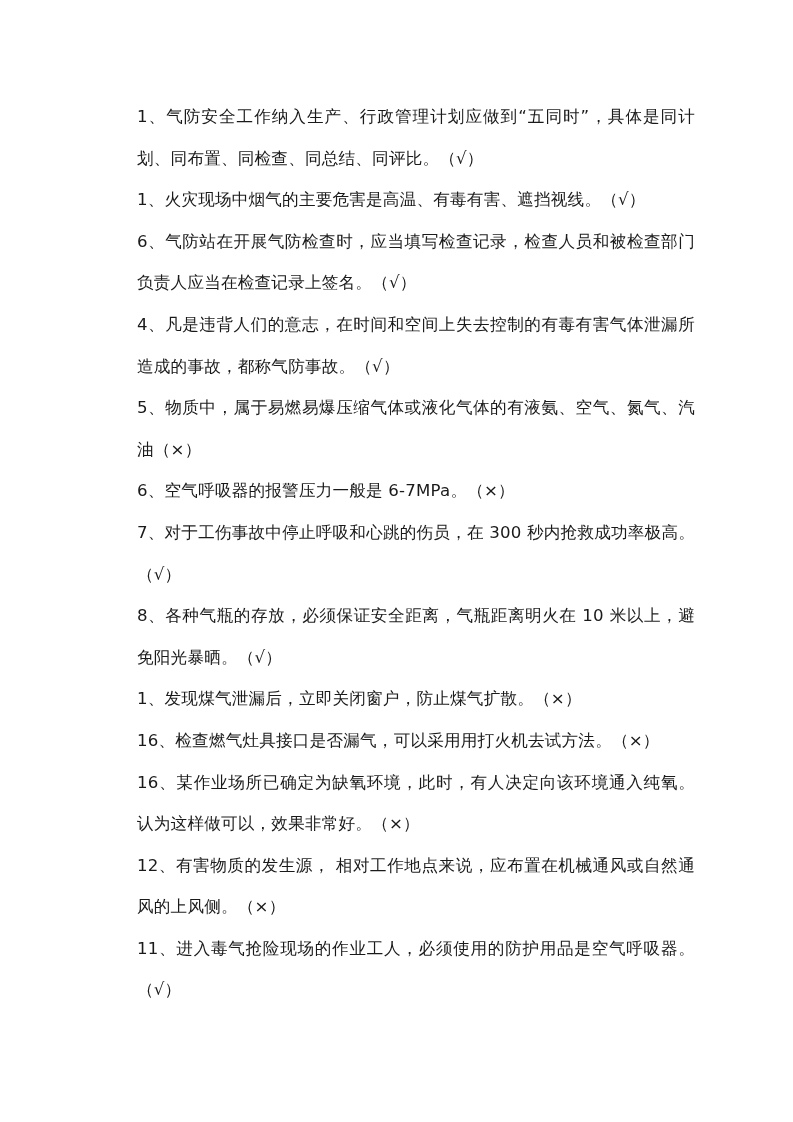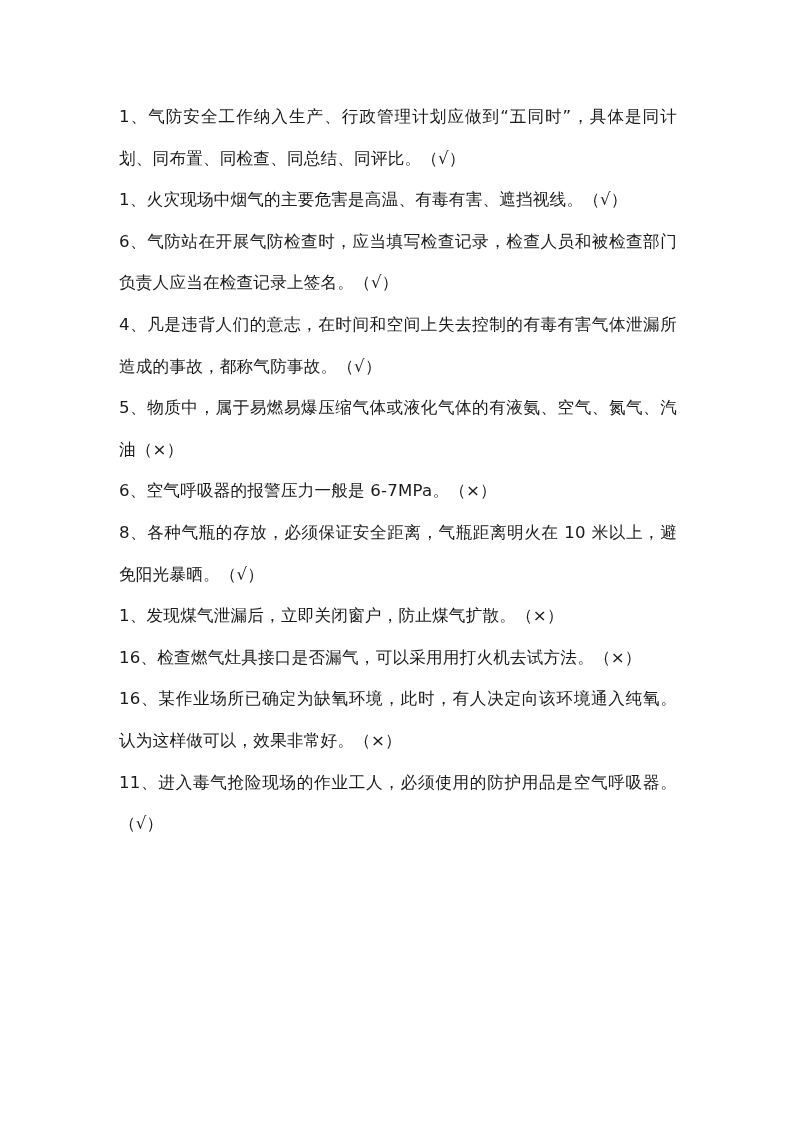--- a/index.html
+++ b/index.html
@@ -10,21 +10,21 @@
     body {
       width: 793px;
       height: 1122px;
       position: relative;
       overflow: hidden;
       font-family: "DejaVu Sans", "Liberation Sans", sans-serif;
       color: #1a1a1a;
     }
     .page {
       position: absolute;
-      left: 119px;
+      left: 137px;
       top: 96px;
       width: 558px;
     }
     .item {
       font-size: 16.6px;
       line-height: 41.6px;
       margin: 0;
       text-align: justify;
       text-align-last: left;
       letter-spacing: 0.2px;
@@ -34,18 +34,20 @@
 </head>
 <body>
 
 <div class="page">
   <p class="item">1、气防安全工作纳入生产、行政管理计划应做到“五同时”，具体是同计划、同布置、同检查、同总结、同评比。（√）</p>
   <p class="item">1、火灾现场中烟气的主要危害是高温、有毒有害、遮挡视线。（√）</p>
   <p class="item">6、气防站在开展气防检查时，应当填写检查记录，检查人员和被检查部门负责人应当在检查记录上签名。（√）</p>
   <p class="item">4、凡是违背人们的意志，在时间和空间上失去控制的有毒有害气体泄漏所造成的事故，都称气防事故。（√）</p>
   <p class="item">5、物质中，属于易燃易爆压缩气体或液化气体的有液氨、空气、氮气、汽油（×）</p>
   <p class="item">6、空气呼吸器的报警压力一般是 6-7MPa。（×）</p>
+  <p class="item">7、对于工伤事故中停止呼吸和心跳的伤员，在 300 秒内抢救成功率极高。（√）</p>
   <p class="item">8、各种气瓶的存放，必须保证安全距离，气瓶距离明火在 10 米以上，避免阳光暴晒。（√）</p>
   <p class="item">1、发现煤气泄漏后，立即关闭窗户，防止煤气扩散。（×）</p>
   <p class="item">16、检查燃气灶具接口是否漏气，可以采用用打火机去试方法。（×）</p>
   <p class="item">16、某作业场所已确定为缺氧环境，此时，有人决定向该环境通入纯氧。认为这样做可以，效果非常好。（×）</p>
+  <p class="item">12、有害物质的发生源， 相对工作地点来说，应布置在机械通风或自然通风的上风侧。（×）</p>
   <p class="item">11、进入毒气抢险现场的作业工人，必须使用的防护用品是空气呼吸器。（√）</p>
 </div>
 
 </body></html>

